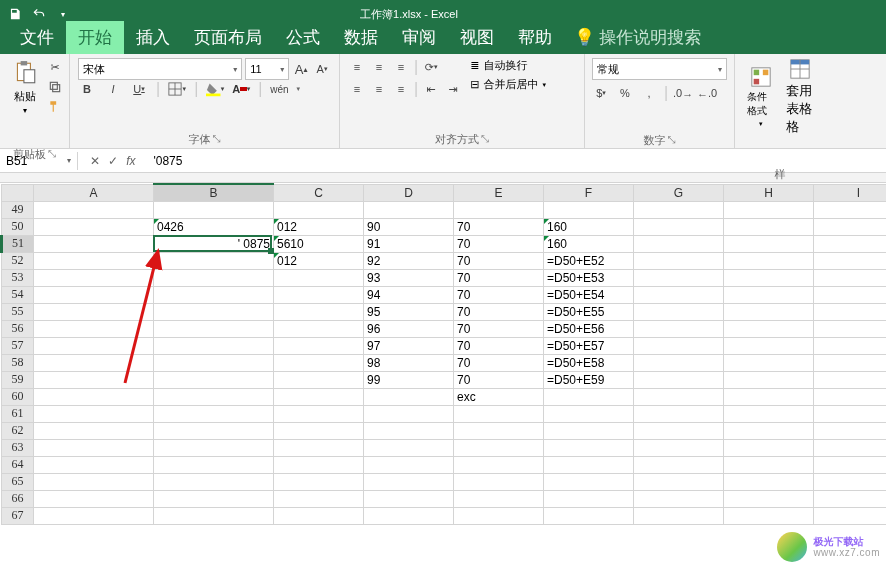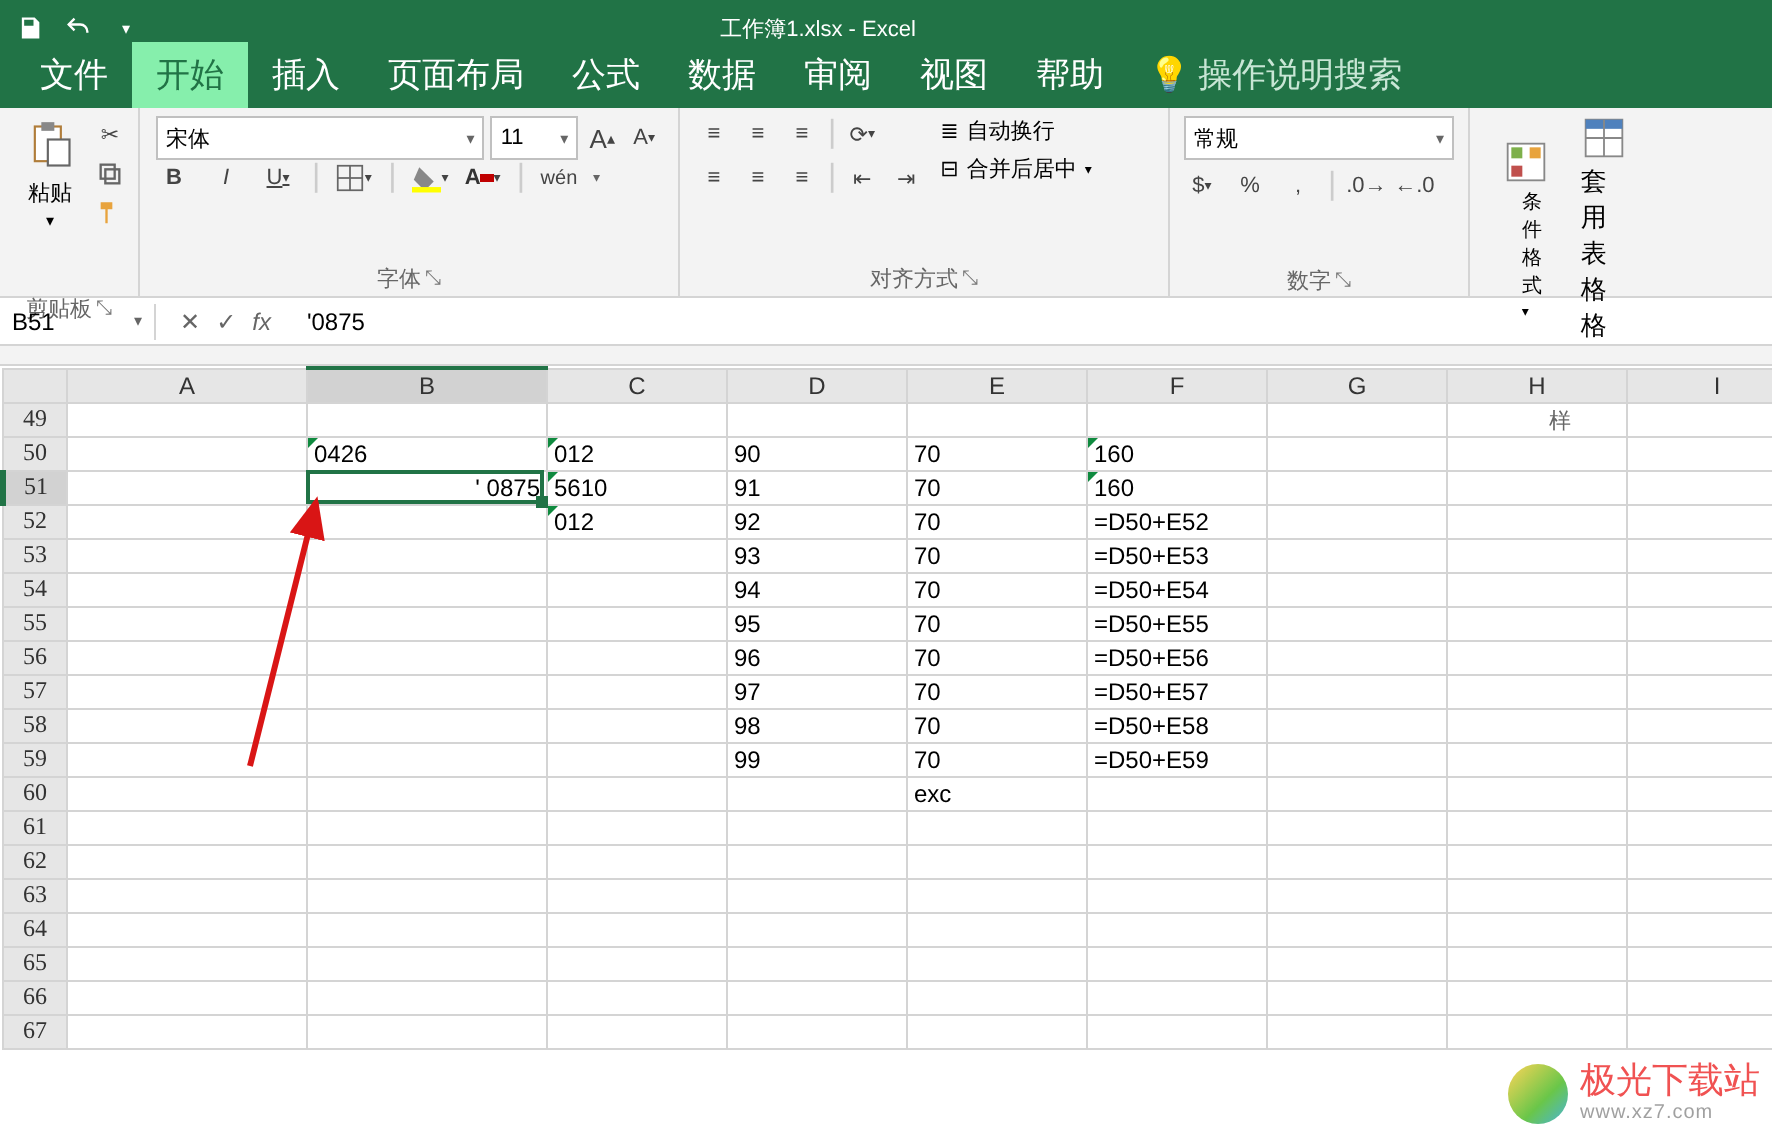--- a/index.html
+++ b/index.html
@@ -56,21 +56,21 @@
 
 
 .arrow-annot { position: absolute; pointer-events: none; }
 
 .dialog-launcher { font-size: 10px; color: #777; }
 
 
 .watermark { position: absolute; right: 6px; bottom: 6px; display: flex; align-items: center; gap: 6px; opacity: 0.92; }
 .watermark .wm-logo { width: 30px; height: 30px; border-radius: 50%; background: linear-gradient(135deg,#ffd149,#5ec23a 60%,#3aaed8); position: relative; }
 .watermark .wm-text { display: flex; flex-direction: column; font-size: 12px; line-height: 1.1; }
-.watermark .wm-text .cn { color: #ef4444; font-weight: normal; font-size: 18px; }
+.watermark .wm-text .cn { color: #8b5cf6; font-weight: bold; font-size: 10px; }
 .watermark .wm-text .en { color: #999; font-size: 10px; letter-spacing: 0.5px; }
 
 svg.icon { width: 14px; height: 14px; }
 </style>
 </head>
 <body>
 
 <div class="titlebar">
   <div class="qat">
     <span class="qat-icon">
@@ -256,21 +256,21 @@
 
   <div class="group" style="width:90px;border-right:none;">
     <div class="group-body">
       <div class="big-btn">
         <svg width="22" height="22" viewBox="0 0 24 24">
             <rect x="2" y="2" width="20" height="20" fill="#fff" stroke="#888"></rect>
             <rect x="4" y="4" width="6" height="6" fill="#7eb04b"></rect>
             <rect x="14" y="4" width="6" height="6" fill="#e8a33d"></rect>
             <rect x="4" y="14" width="6" height="6" fill="#c0504d"></rect>
           </svg>
-        <span style="font-size:10px;margin-left:14px;">条件格式</span>
+        <span style="font-size:10px;">条件格式</span>
           <span style="font-size:7px;">▾</span>
       </div>
       <div class="big-btn">
         <svg width="22" height="22" viewBox="0 0 24 24">
             <rect x="2" y="2" width="20" height="20" fill="#fff" stroke="#888"></rect>
             <rect x="2" y="2" width="20" height="5" fill="#4f81bd"></rect>
             <line x1="2" y1="12" x2="22" y2="12" stroke="#888"></line>
             <line x1="12" y1="2" x2="12" y2="22" stroke="#888"></line>
           </svg>
         <span style="font-size:13px;white-space:pre-line;">套用

